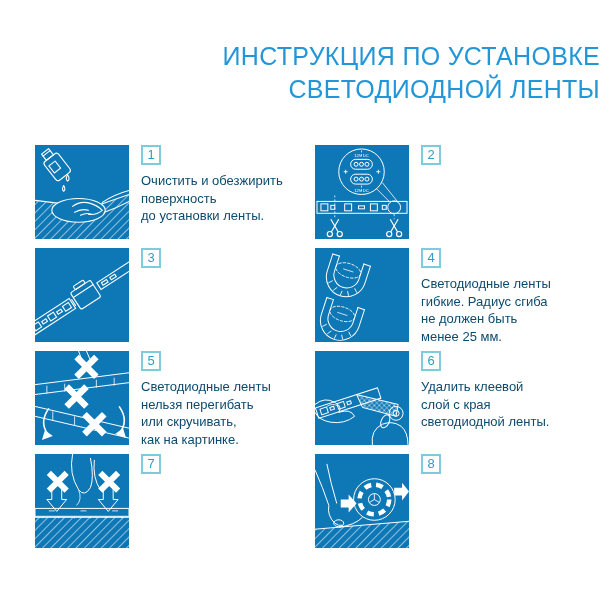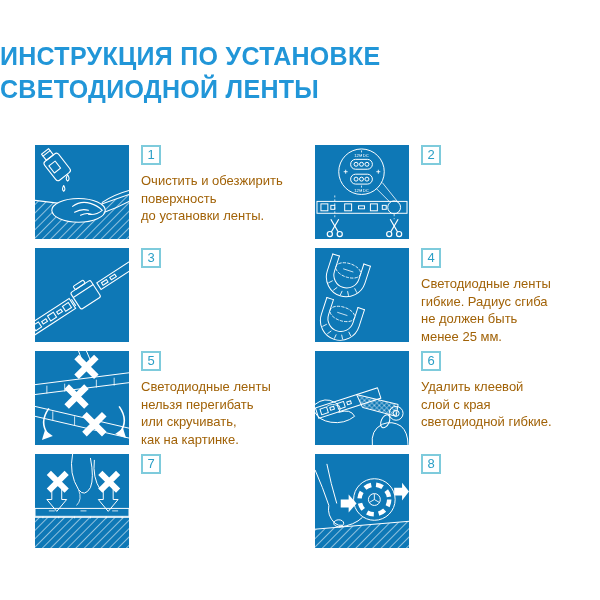--- a/index.html
+++ b/index.html
@@ -2,40 +2,40 @@
 <html><head>
 <meta charset="utf-8">
 <style>
   html,body { margin:0; padding:0; background:#fff; }
   .page {
     position:relative; width:600px; height:600px; background:#ffffff;
     font-family:"Liberation Sans", sans-serif; overflow:hidden;
   }
   .title {
     position:absolute; left:0; top:40px; width:100%;
-    text-align:left; color:#2196d8; font-size:25px; font-weight:700;
+    text-align:right; color:#2196d8; font-size:25px; font-weight:400;
     line-height:1.3; letter-spacing:0.3px; white-space:pre-line;
   }
   .grid {
     position:absolute; left:35px; top:145px;
     display:grid; grid-template-columns:280px 262px;
     grid-template-rows:repeat(4,103px);
   }
   .cell { display:flex; align-items:flex-start; }
   .ill-box { width:94px; height:94px; background:#0e78b6; flex:0 0 auto; }
   .ill-box svg { display:block; width:94px; height:94px; }
   .cell-body { margin-left:12px; padding-top:0; }
   .badge {
     box-sizing:border-box; width:20px; height:20px;
     border:2px solid #7ecbdc; color:#2b9fc6;
     font-size:13px; line-height:16px; text-align:center;
     margin-bottom:7px;
   }
   .step-text {
-    font-size:13px; line-height:17.5px; color:#a16207; white-space:pre-line;
+    font-size:13px; line-height:17.5px; color:#0c4a6e; white-space:pre-line;
   }
   .svgdefs { position:absolute; width:0; height:0; }
 </style>
 </head>
 <body>
 
 <svg class="svgdefs" aria-hidden="true">
   <defs>
     <pattern id="hatch" width="6" height="6" patternUnits="userSpaceOnUse" patternTransform="rotate(45)">
       <line x1="0" y1="0" x2="0" y2="6" stroke="#ffffff" stroke-width="1.1"></line>
@@ -240,21 +240,21 @@
             <path d="M12,56 Q18,52 24,56" stroke-width="0.8"></path>
             <path d="M58,95 Q56,80 68,74 Q78,70 87,76 Q94,82 94,95"></path>
             <ellipse cx="71" cy="71" rx="4" ry="7" transform="rotate(25 71 71)"></ellipse>
           </g>
         </svg>
       </div>
       <div class="cell-body">
         <div class="badge">6</div>
         <div class="step-text">Удалить клеевой
 слой с края
-светодиодной гибкие.</div>
+светодиодной ленты.</div>
       </div>
     </div>
 
     <div class="cell">
       <div class="ill-box">
         <svg viewBox="0 0 95 95">
           <g stroke="#fff" fill="none" stroke-width="1" stroke-linejoin="round">
             <rect x="0" y="64" width="95" height="31" fill="url(#hatch)" stroke="none"></rect>
             <line x1="0" y1="64" x2="95" y2="64"></line>
             <rect x="0" y="55" width="95" height="8"></rect>

